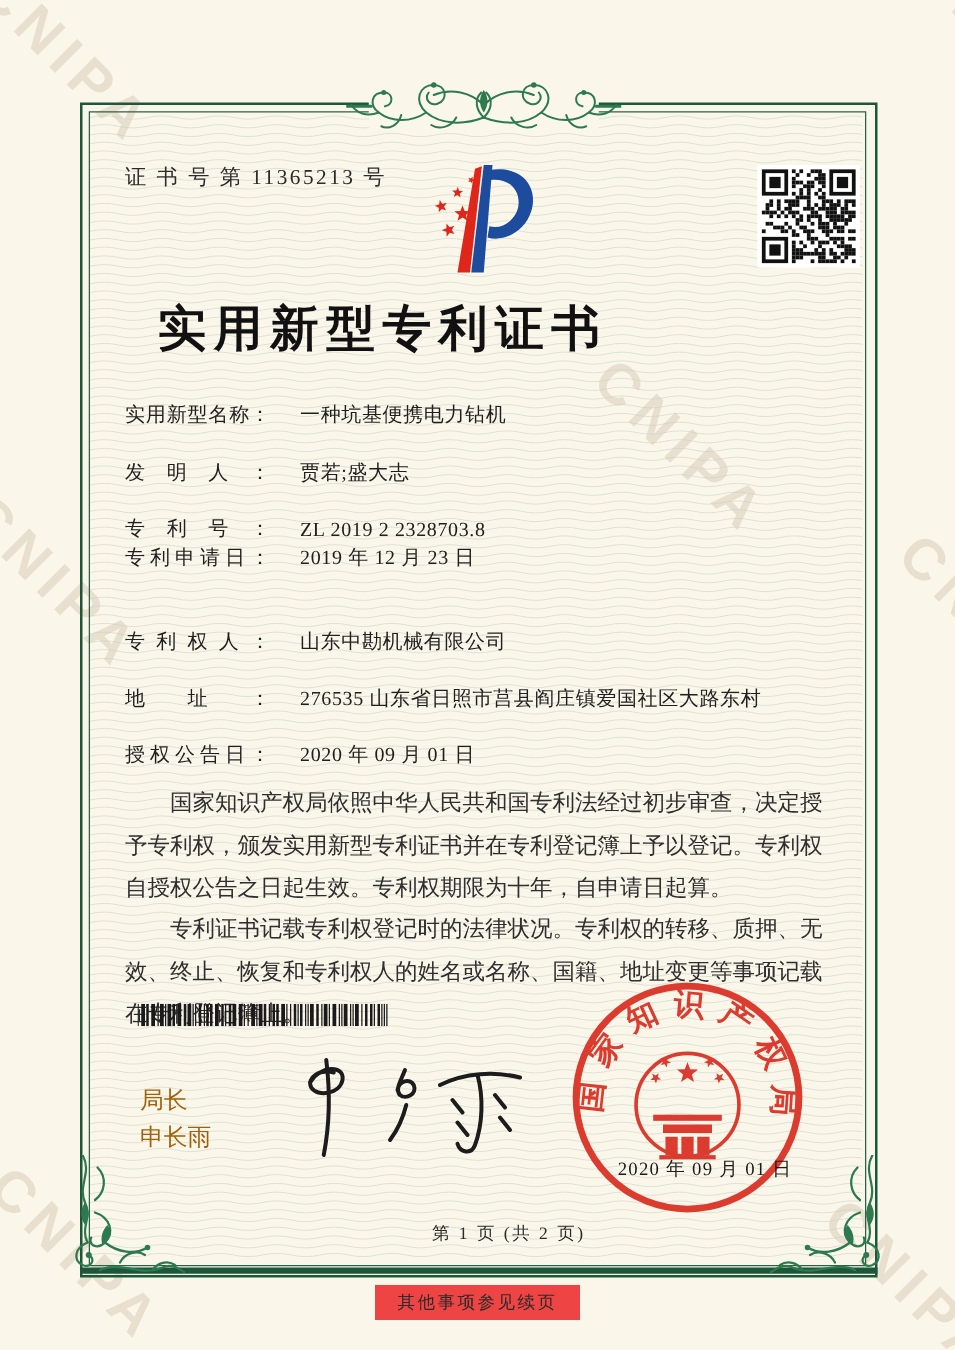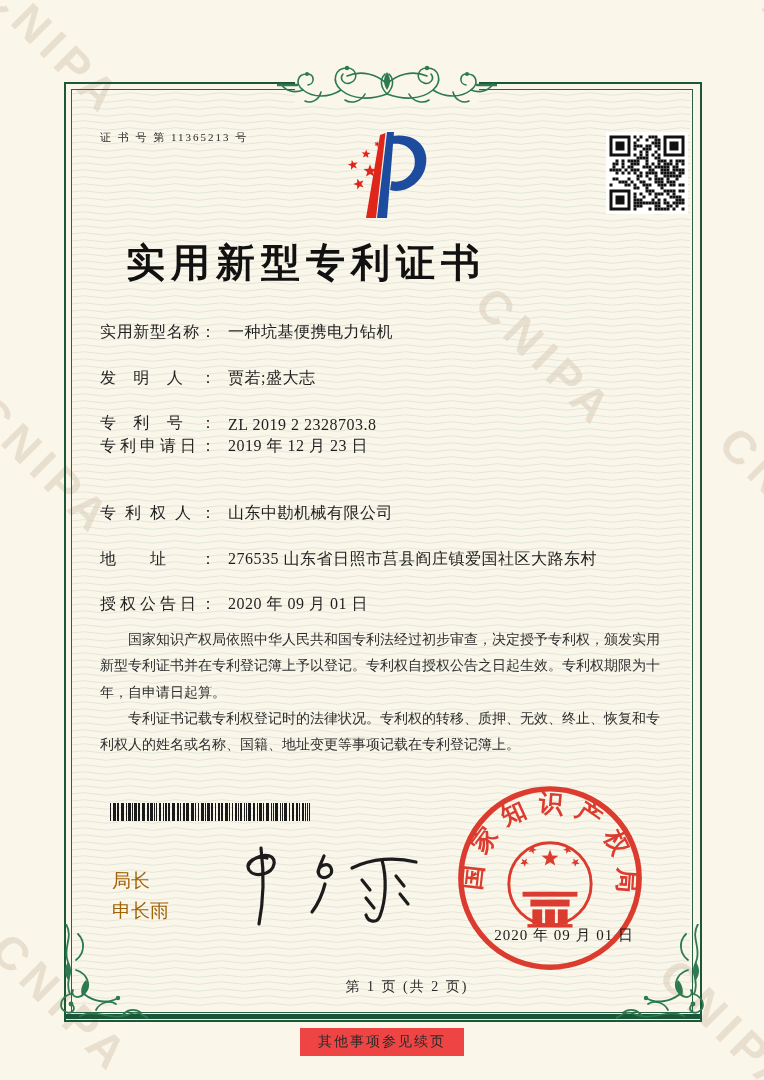--- a/index.html
+++ b/index.html
@@ -16,39 +16,39 @@
     font-weight:bold; font-size:46px; letter-spacing:7px;
     color:rgba(199,181,157,.35); transform:rotate(45deg); z-index:1;
     white-space:nowrap; user-select:none;
   }
   
   .frame-outer{position:absolute;left:64px;top:82px;width:634px;height:936px;border:2px solid #1d573a;z-index:2;}
   .frame-inner{position:absolute;left:71px;top:89px;width:620px;height:922px;border:1px solid #2a6245;z-index:2;}
   .frame-bottom{position:absolute;left:64px;top:1014px;width:638px;height:5px;background:#1d573a;z-index:3;}
   .guilloche{position:absolute;left:72px;top:90px;z-index:1;opacity:.55;}
   
-  .certno{position:absolute;left:100px;top:130px;font-size:11px;letter-spacing:2px;color:#2b2b2b;z-index:4;}
+  .certno{position:absolute;left:100px;top:130px;font-size:17px;letter-spacing:2px;color:#2b2b2b;z-index:4;}
   .logo{position:absolute;left:330px;top:124px;z-index:4;}
   .qr{position:absolute;left:606px;top:132px;z-index:4;background:#fff;}
   .title{
     position:absolute;left:0;top:236px;width:612px;text-align:center;
     font-size:39px;font-weight:bold;letter-spacing:6px;color:#111;z-index:4;
   }
   
   .row{position:absolute;left:100px;width:580px;font-size:16px;z-index:4;white-space:nowrap;}
   .flabel{
     display:inline-block;width:116px;text-align:justify;text-align-last:justify;
     vertical-align:bottom;color:#1f1f1f;font-family:Liberation Serif, serif;
   }
-  .fvalue{margin-left:12px;color:#1f1f1f;letter-spacing:.5px;}
+  .fvalue{margin-left:24px;color:#1f1f1f;letter-spacing:.5px;}
   .pair2{position:absolute;left:288px;top:0;}
   
   .paras{position:absolute;left:100px;top:626px;width:568px;z-index:4;}
   .paras p{
-    margin:0;text-indent:2em;font-size:14px;line-height:1.88;color:#2e2e2e;
+    margin:0;text-indent:2em;font-size:18px;line-height:1.88;color:#2e2e2e;
     font-family:Liberation Sans, sans-serif;
   }
   
   .barcode{position:absolute;left:110px;top:803px;z-index:4;}
   
   .sig-labels{position:absolute;left:112px;top:866px;z-index:4;font-size:19px;line-height:30px;color:#a16207;}
   .sig-script{position:absolute;left:220px;top:842px;z-index:4;}
   
   .seal{position:absolute;left:452px;top:782px;z-index:5;opacity:.93;}
   .seal-date{

